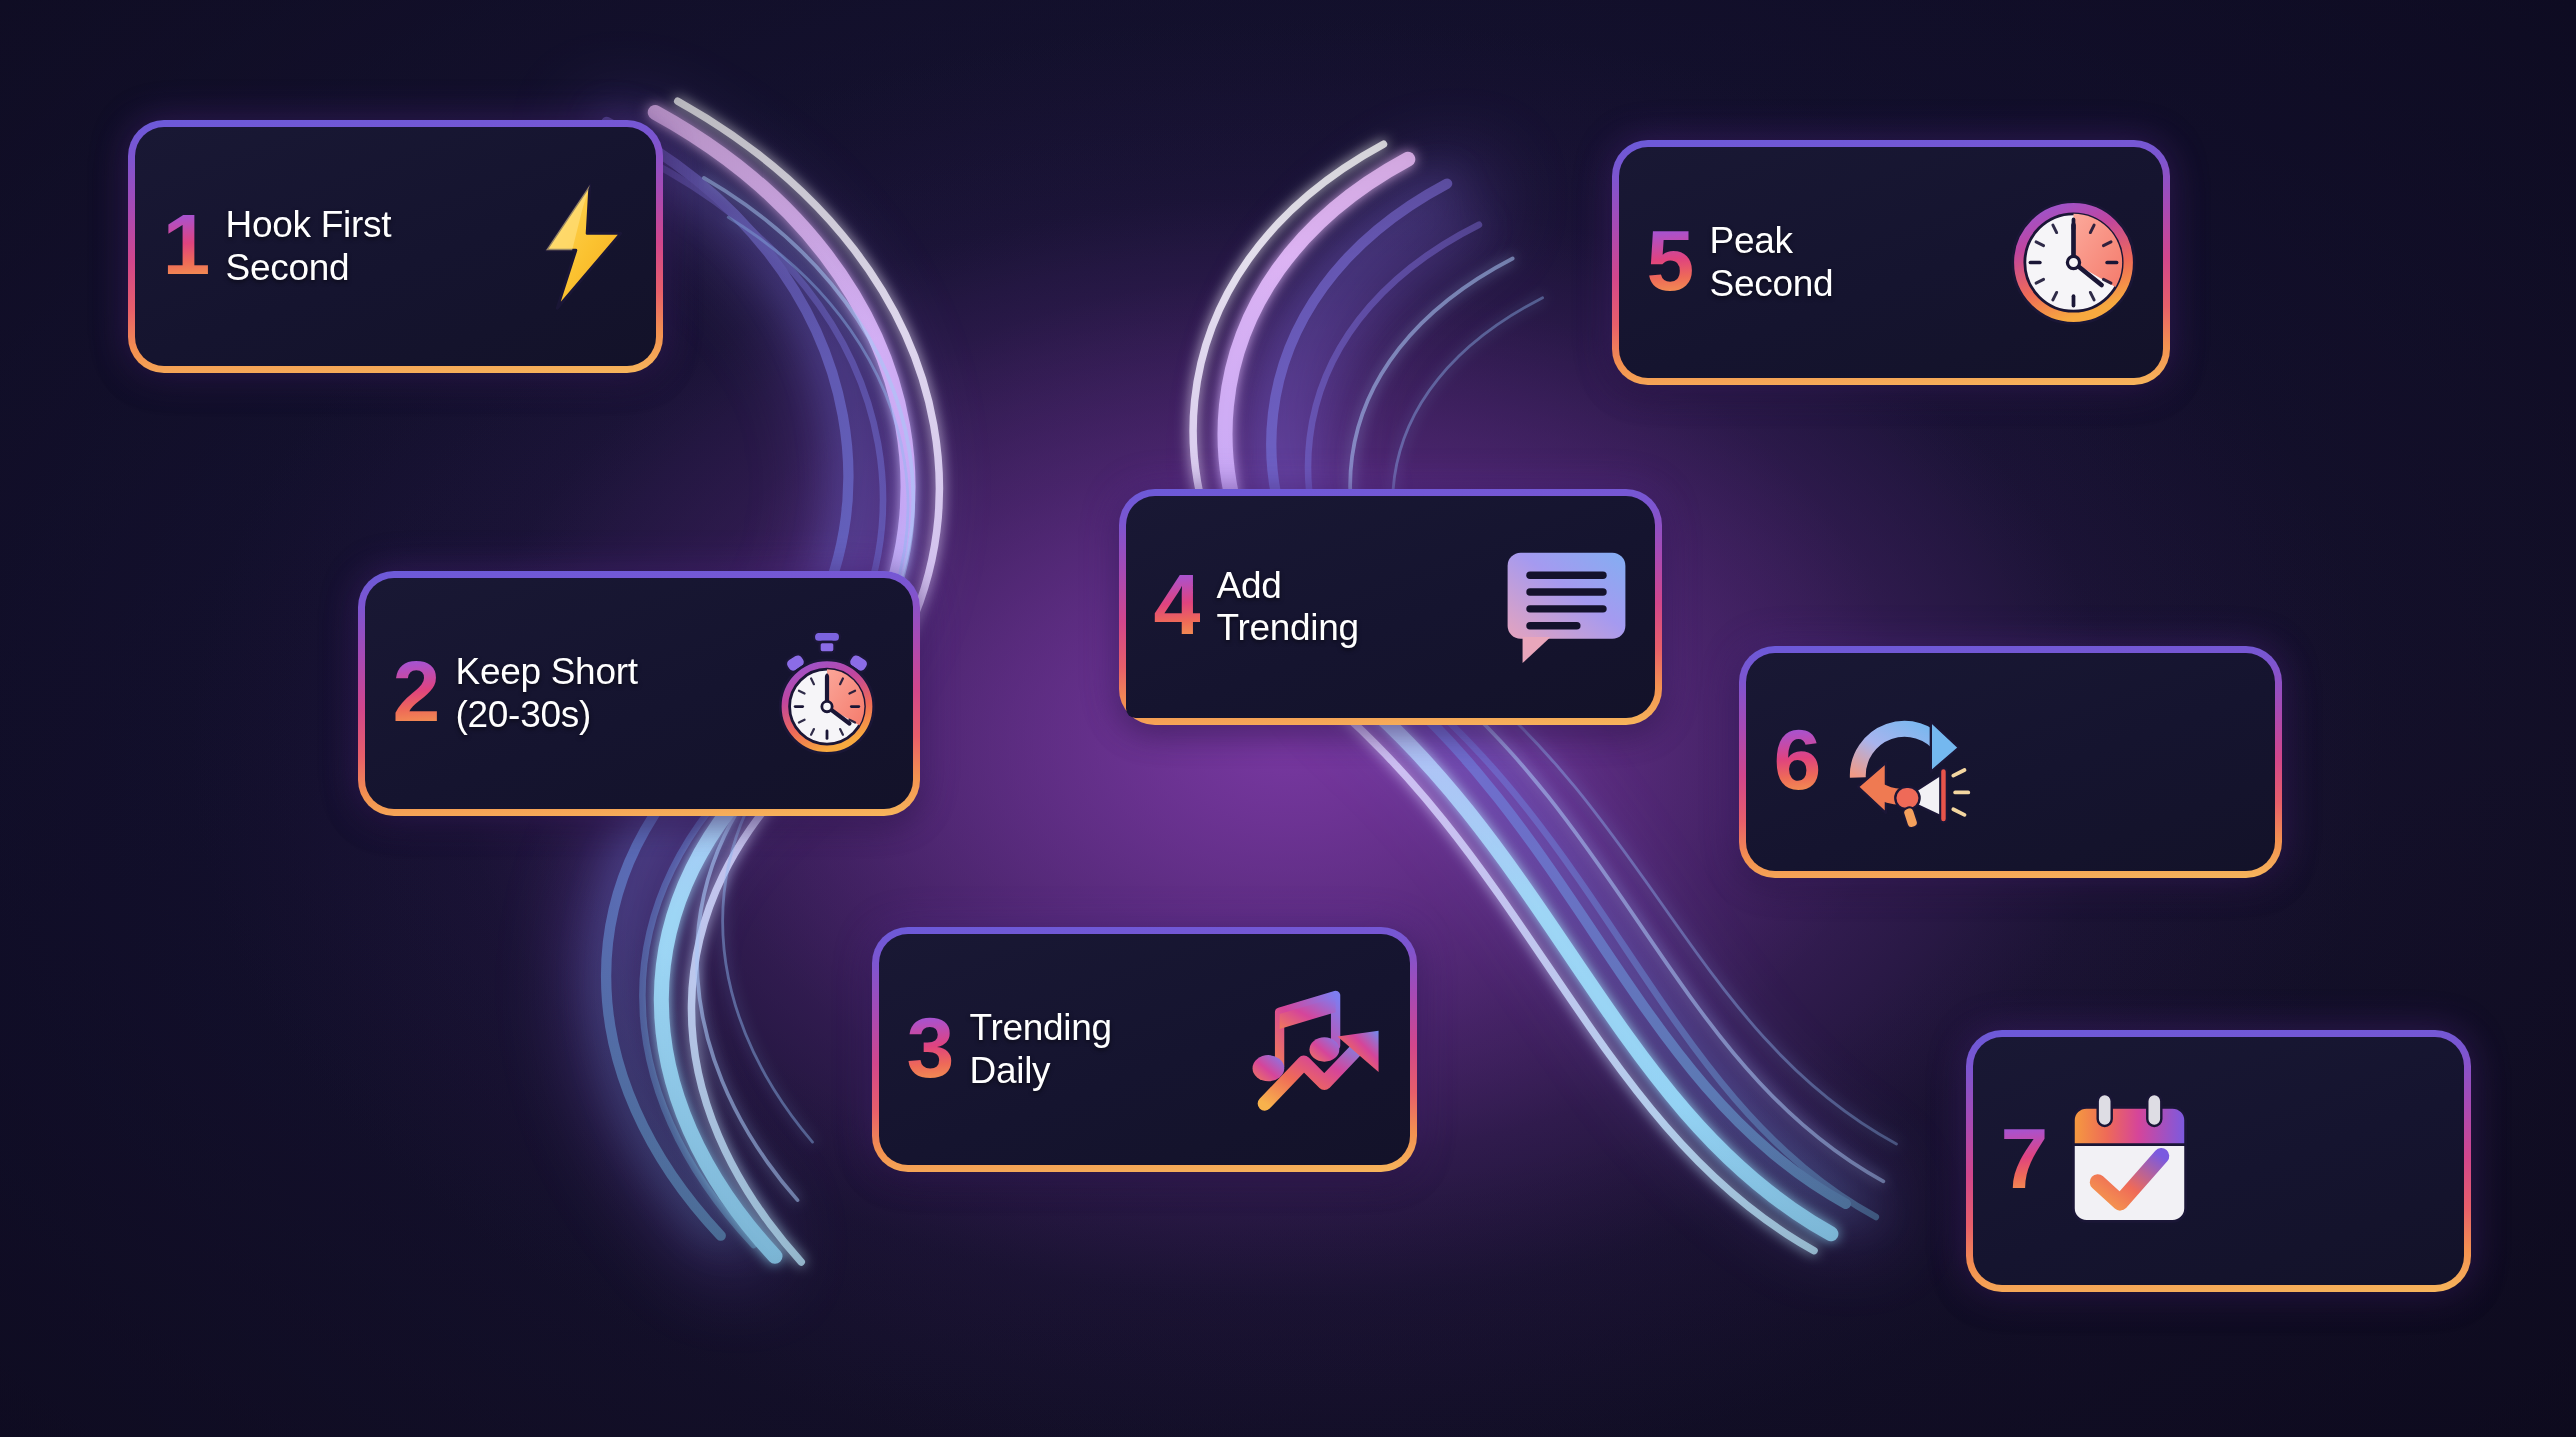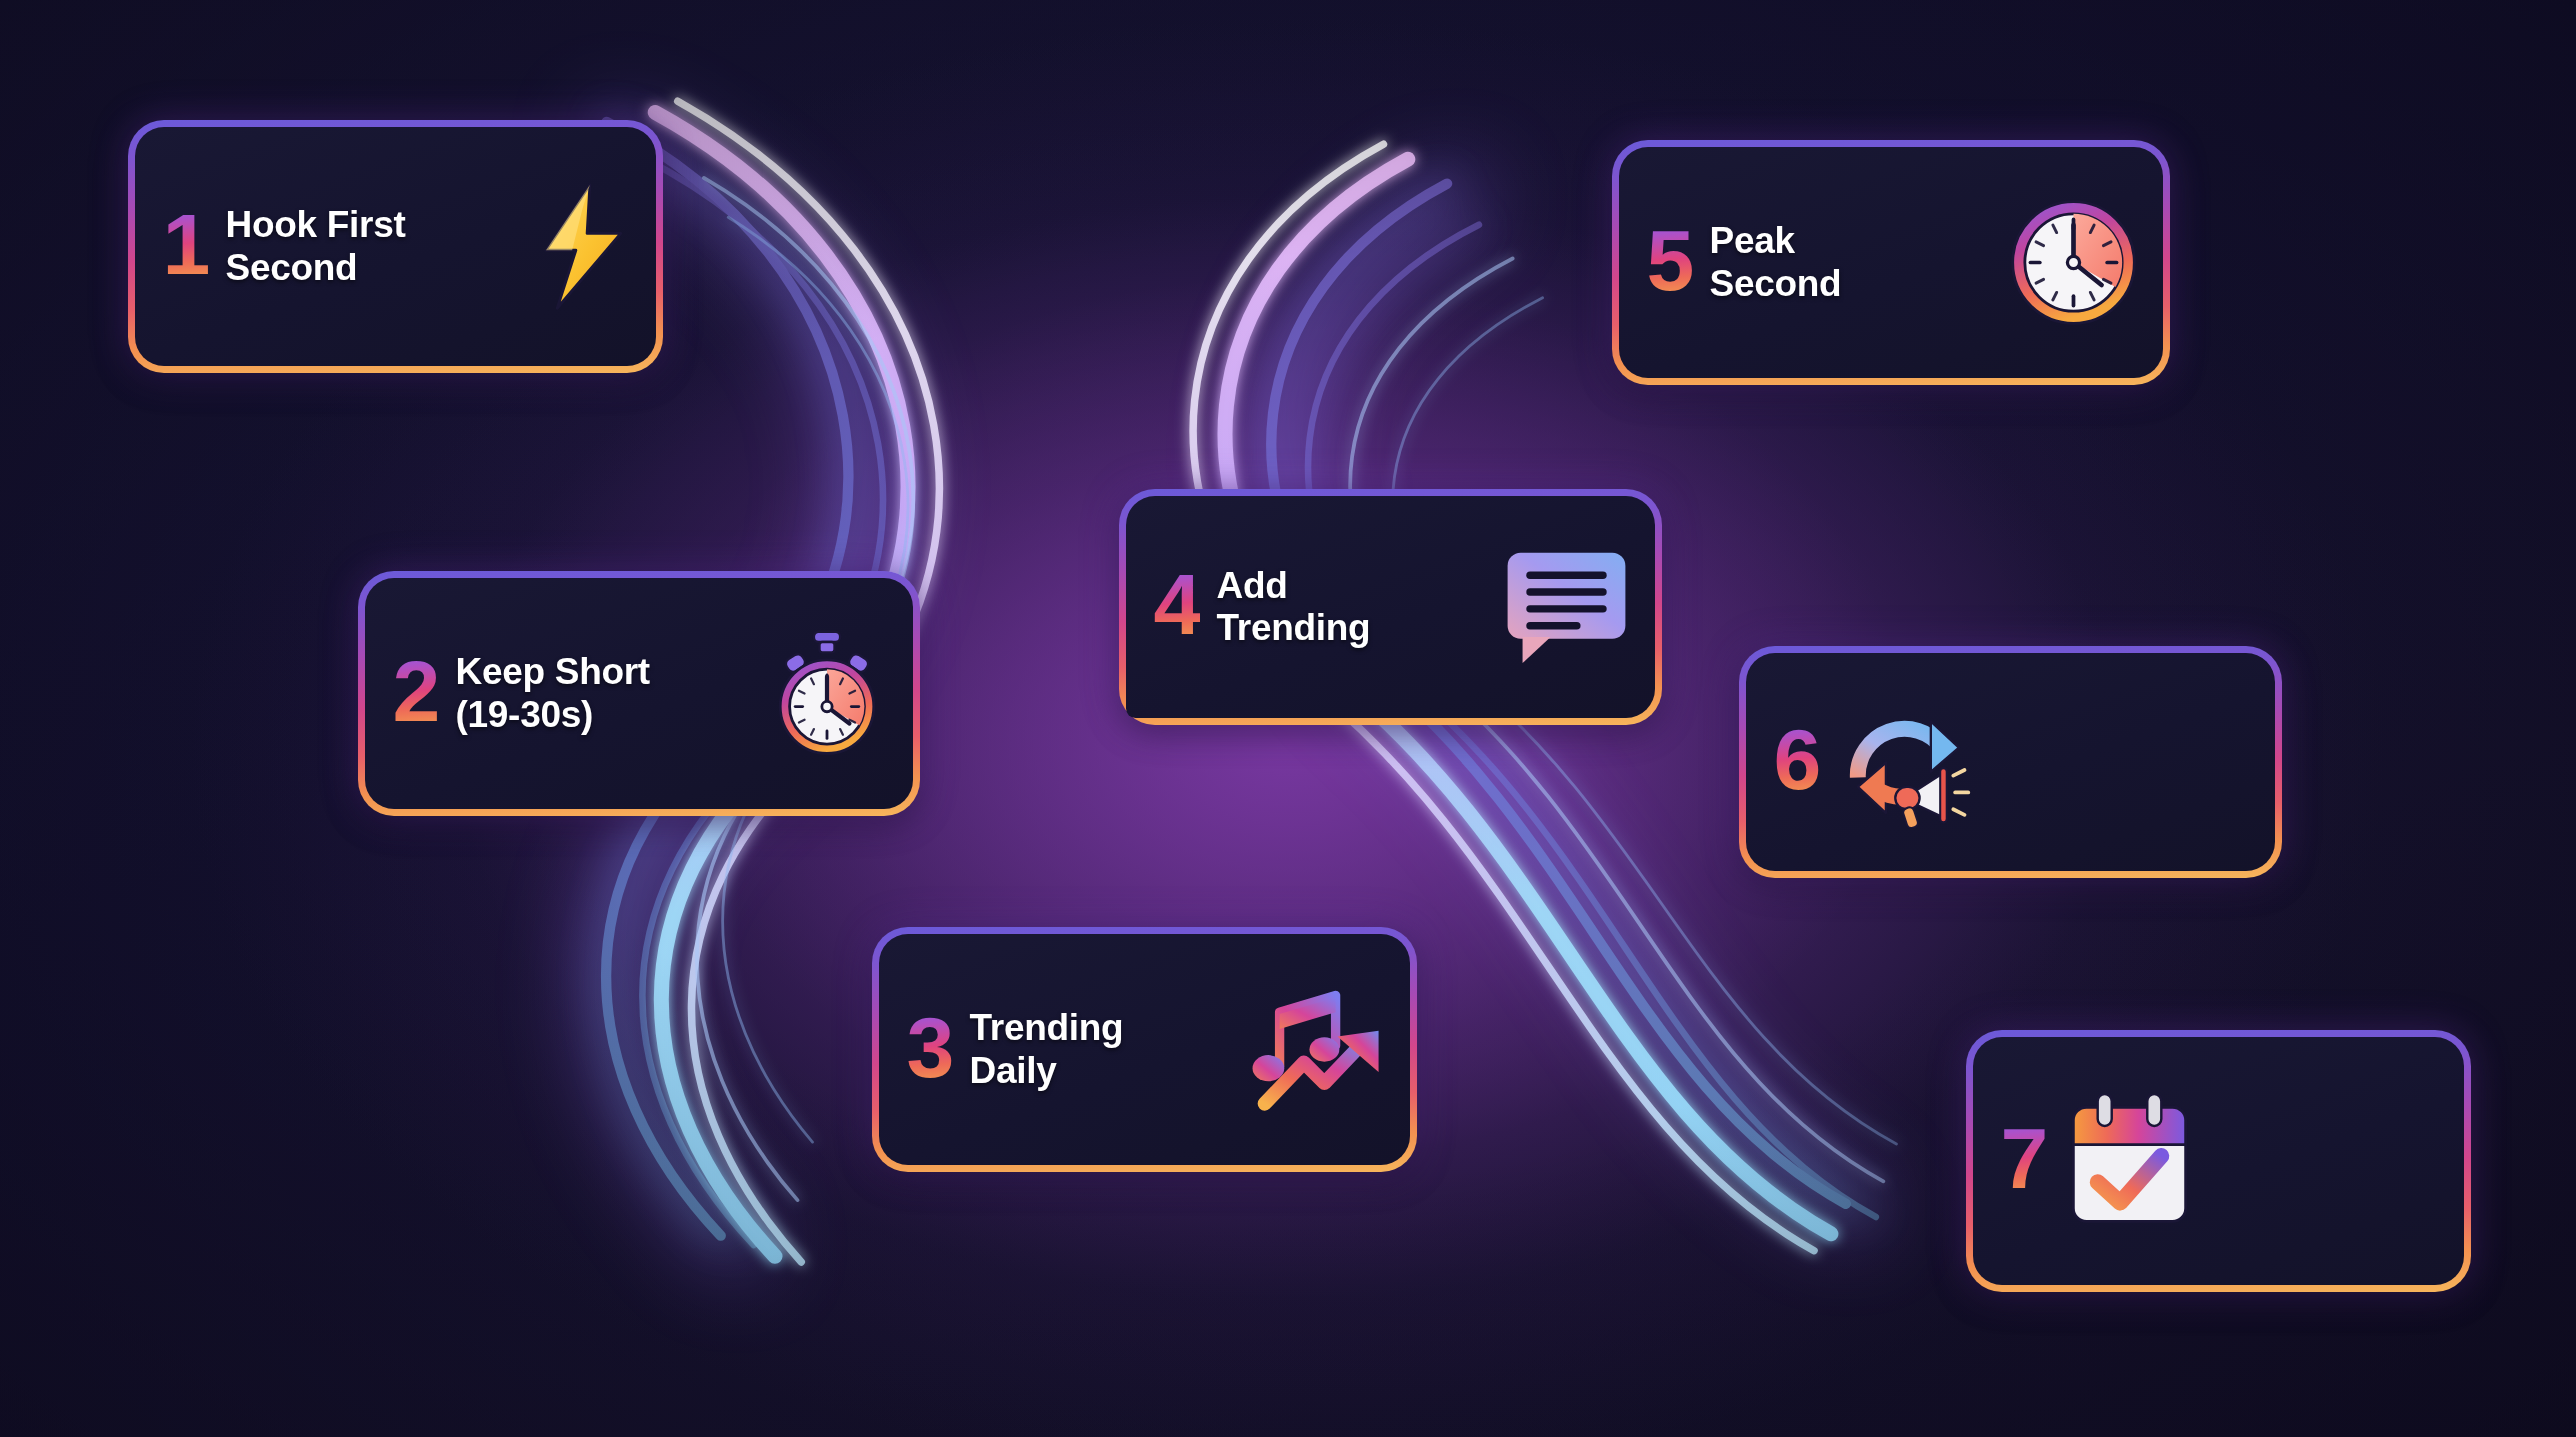--- a/index.html
+++ b/index.html
@@ -59,21 +59,21 @@
     background: linear-gradient(176deg, #8b5cf0 0%, #b44fc0 22%, #e0437f 48%, #ee6a58 70%, #f5a84e 100%);
     -webkit-background-clip: text;
     background-clip: text;
     color: transparent;
     flex: 0 0 auto;
     margin-top: -3.7px;
   }
   .label {
     color: #ffffff;
     font-size: 37px;
-    font-weight: bold;
+    font-weight: normal;
     line-height: 1.14;
     letter-spacing: -0.3px;
     text-shadow: 0 1.9px 4.7px rgba(0,0,0,0.55);
     flex: 1 1 auto;
     white-space: pre-line;
   }
   .icon {
     flex: 0 0 auto;
     display: flex;
     align-items: center;
@@ -183,21 +183,21 @@
           <path d="M63,4 L16,74 L44,74 L55,30 Z" fill="#ffe489" opacity="0.55"></path>
         </svg>
       </div>
     </div>
   </div>
 
   <div class="card" id="card-2">
     <div class="card-inner">
       <div class="num">2</div>
       <div class="label">Keep Short
-(19-30s)</div>
+(20-30s)</div>
       <div class="icon">
         <svg width="124" height="131" viewBox="0 0 132 140">
           <defs>
             <linearGradient id="swBezel" x1="0" y1="0" x2="0.4" y2="1">
               <stop offset="0%" stop-color="#8e5ae0"></stop>
               <stop offset="40%" stop-color="#c0459f"></stop>
               <stop offset="72%" stop-color="#ef6a58"></stop>
               <stop offset="100%" stop-color="#f7a93f"></stop>
             </linearGradient>
             <linearGradient id="swWedge" x1="0" y1="0" x2="1" y2="1">

